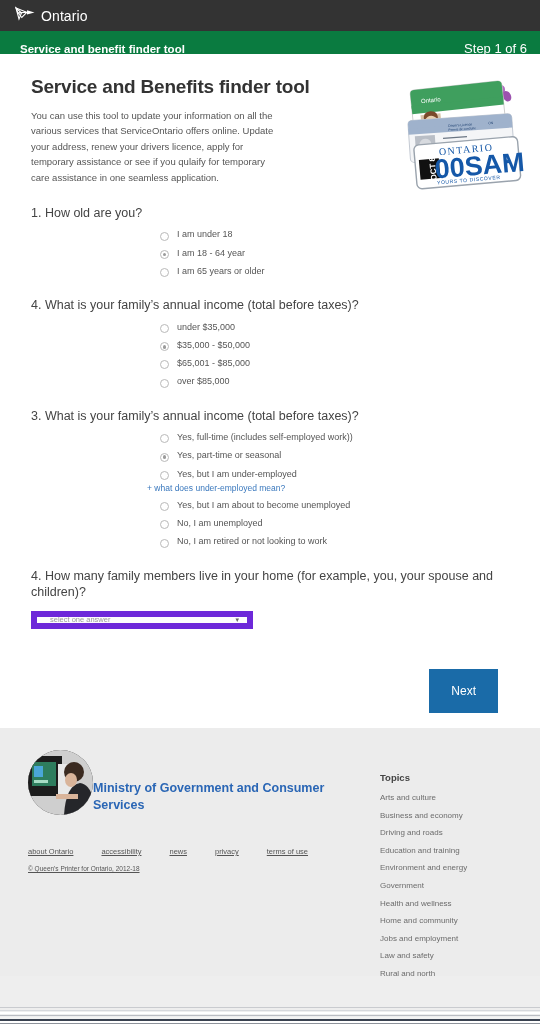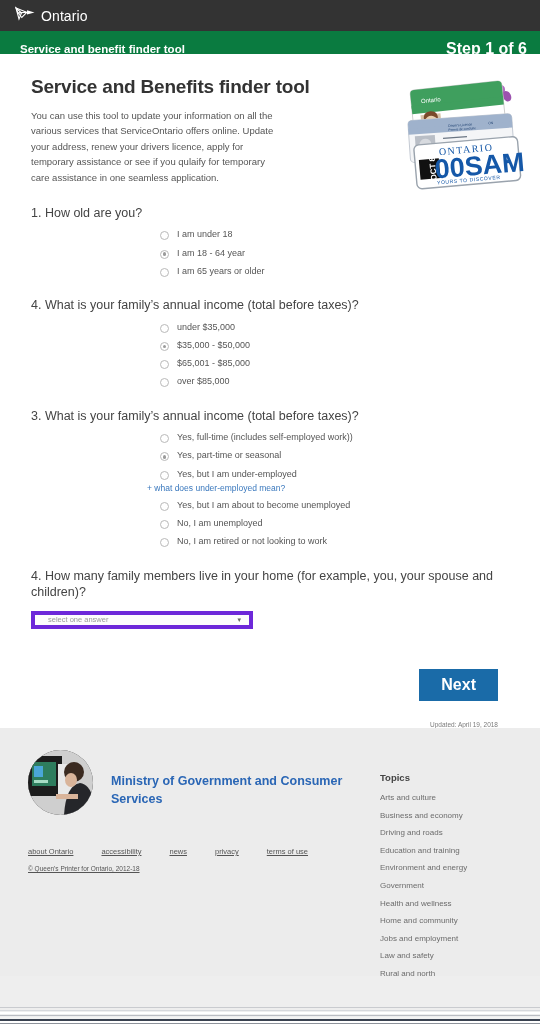--- a/index.html
+++ b/index.html
@@ -23,21 +23,21 @@
     color:#ffffff; font-size:14px; letter-spacing:.1px;
   }
 
   
   .greenbar {
     height:23px; background:#0a7b40;
     display:flex; align-items:center; justify-content:space-between;
     padding:12px 13px 0 20px;
   }
   .greenbar .title { color:#fff; font-size:11.5px; font-weight:bold; }
-  .greenbar .step  { color:#fff; font-size:16px; font-weight:bold; }
+  .greenbar .step  { color:#fff; font-size:13px; font-weight:normal; }
 
   
   .content { padding:0 28px; position:relative; }
 
   h1.page-title {
     font-size:19px; color:#333; font-weight:bold;
     margin:22px 0 10px 3px; letter-spacing:-.2px;
   }
   p.intro {
     font-size:9.5px; color:#555; line-height:1.62;
@@ -50,21 +50,21 @@
   }
 
   
   .question { margin-top:20px; }
   .q-label {
     font-size:12.5px; color:#444; line-height:1.32;
     margin:0 0 8px 3px; font-weight:normal;
   }
   .options { margin-left:102px; }
   .option {
-    display:flex; align-items:flex-start;
+    display:flex; align-items:flex-end;
     margin-bottom:7px; cursor:pointer;padding-left:30px;
   }
   .radio {
     width:9px; height:9px; border-radius:50%;
     border:1px solid #b9b9b9; background:#fff;
     margin-top:2px; margin-right:8px; flex:none;
     position:relative;
   }
   .radio.checked::after {
     content:""; position:absolute;
@@ -73,33 +73,33 @@
   }
   .opt-label { font-size:9px; color:#555; line-height:1.25; }
   .sub-link {
     font-size:8.5px; color:#3a78bd; margin:3px 0 0 17px;
     cursor:pointer;
   }
 
   
   .select-wrap { margin:10px 0 0 3px; }
   .select-box {
-    width:222px; height:18px; border:4px solid #6d28d9;
+    width:222px; height:18px; border:6px solid #6d28d9;
     background:#fdfdfd; display:flex; align-items:center;
     justify-content:space-between; padding:0 8px 0 13px;
     font-size:7.5px; color:#9a9a9a; cursor:pointer;
   }
   .select-box .caret { font-size:7px; color:#666; }
 
   
   .next-row { display:flex; justify-content:flex-end; margin-top:40px; padding-right:14px; }
   .next-btn {
     background:#1a6ba8; color:#fff; border:none;
-    font-size:16px; font-weight:bold;
-    padding:7px 22px; cursor:pointer;
+    font-size:12px; font-weight:normal;
+    padding:15px 22px; cursor:pointer;
     font-family:"Liberation Sans", sans-serif;
   }
 
   .meta {
     text-align:right; padding-right:14px; margin-top:19px;
     font-size:6.5px; color:#7b7b7b; line-height:1.55;
   }
 
   
   .divider { height:1px; background:#ededed; margin:18px 22px 0 22px; }
@@ -119,21 +119,21 @@
     font-size:7.5px; padding:3px 5px; cursor:pointer;
   }
 
   
   .footer {
     position:absolute; left:0; right:0; top:728px; bottom:48px;
     background:#ececec; padding:22px 28px 0 28px;
     display:flex;
   }
   .footer-left { width:330px; }
-  .ministry-row { display:flex; align-items:center; gap:18px; }
+  .ministry-row { display:flex; align-items:flex-end; }
   .ministry-photo {
     width:65px; height:65px; border-radius:50%;
     overflow:hidden; flex:none; background:#2b2b2b;
   }
   .ministry-name {
     color:#2a66b5; font-size:12.5px; font-weight:bold;
     line-height:1.42; margin-top:17px; cursor:pointer;
   }
   .footer-links {
     margin-top:32px; display:flex; gap:28px;

